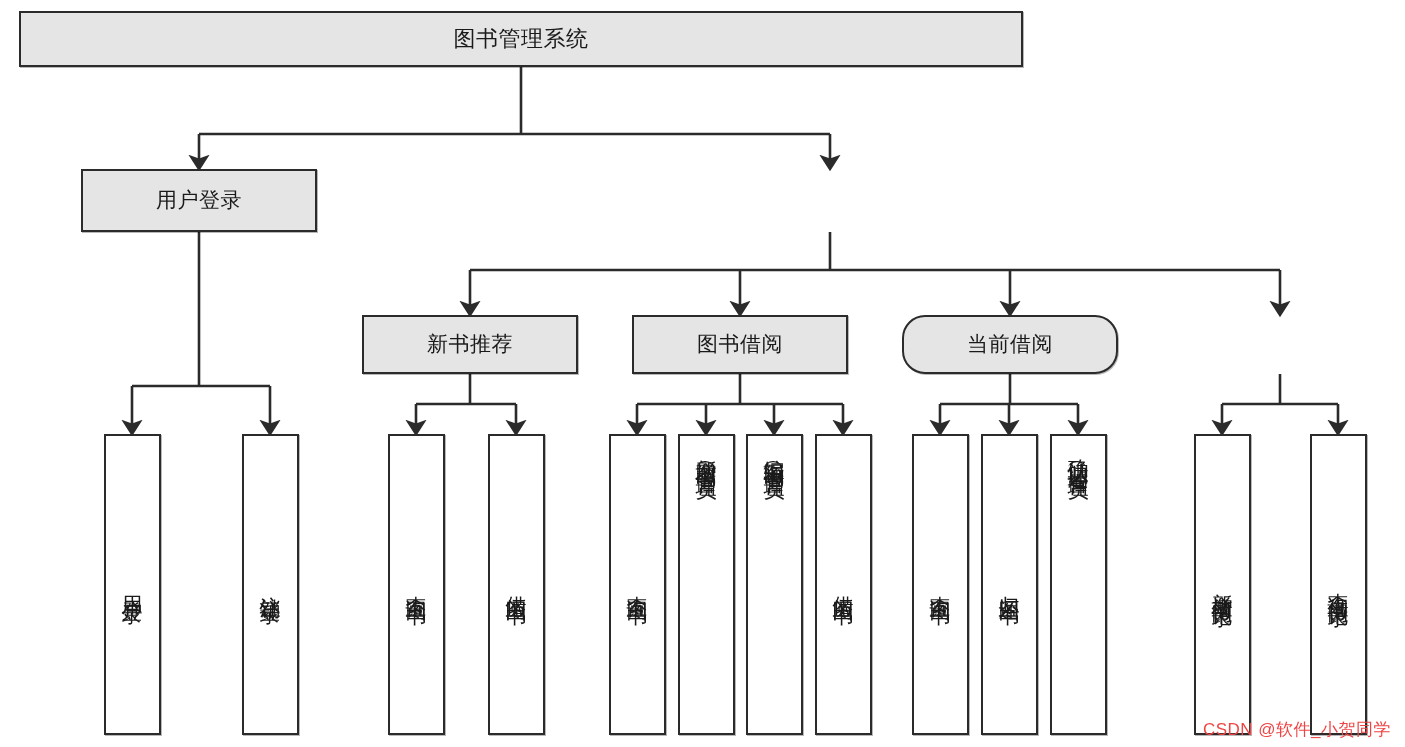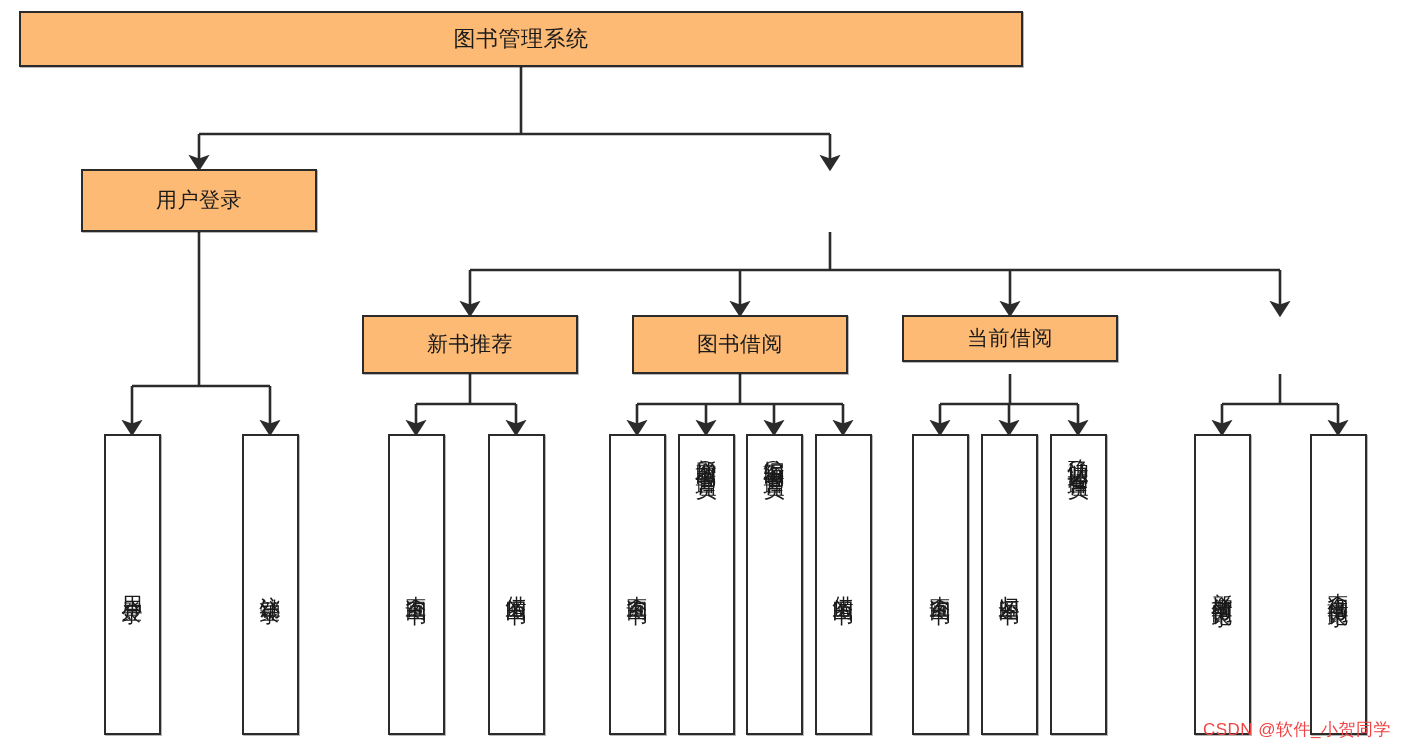--- a/index.html
+++ b/index.html
@@ -8,21 +8,21 @@
     width:1405px;height:747px;
     background:#ffffff;
     font-family:"Liberation Sans","DejaVu Sans",sans-serif;
     overflow:hidden;
     position:relative;
   }
   #diagram-root{position:relative;width:1405px;height:747px;}
   svg#tree-svg{position:absolute;left:0;top:0;width:1405px;height:747px;display:block;}
   .node-box{
     position:absolute;
-    background:#fdba74;
+    background:#e5e5e5;
     border:2.5px solid #2b2b2b;
     box-sizing:border-box;
     box-shadow:1px 1px 0 rgba(0,0,0,0.28);
     display:flex;
     align-items:center;
     justify-content:center;
   }
   .node-label{
     color:#1a1a1a;
     font-size:21px;
@@ -131,21 +131,21 @@
 
 
   <div class="node-box" style="left:632px;top:315px;width:216px;height:59px;">
     <span class="node-label">图书借阅</span>
   </div>
 
   <div class="node-box" style="left:362px;top:315px;width:216px;height:59px;">
     <span class="node-label">新书推荐</span>
   </div>
 
-  <div class="node-box" style="left:902px;top:315px;width:216px;height:47px;">
+  <div class="node-box" style="left:902px;top:315px;width:216px;height:59px;border-radius:23px;">
     <span class="node-label">当前借阅</span>
   </div>
 
 
   <div class="leaf-box" style="left:104px;top:434px;width:57px;height:301px;">
     <span class="leaf-label">用户登录</span>
   </div>
   <div class="leaf-box" style="left:242px;top:434px;width:57px;height:301px;">
     <span class="leaf-label">注销登录</span>
   </div>

